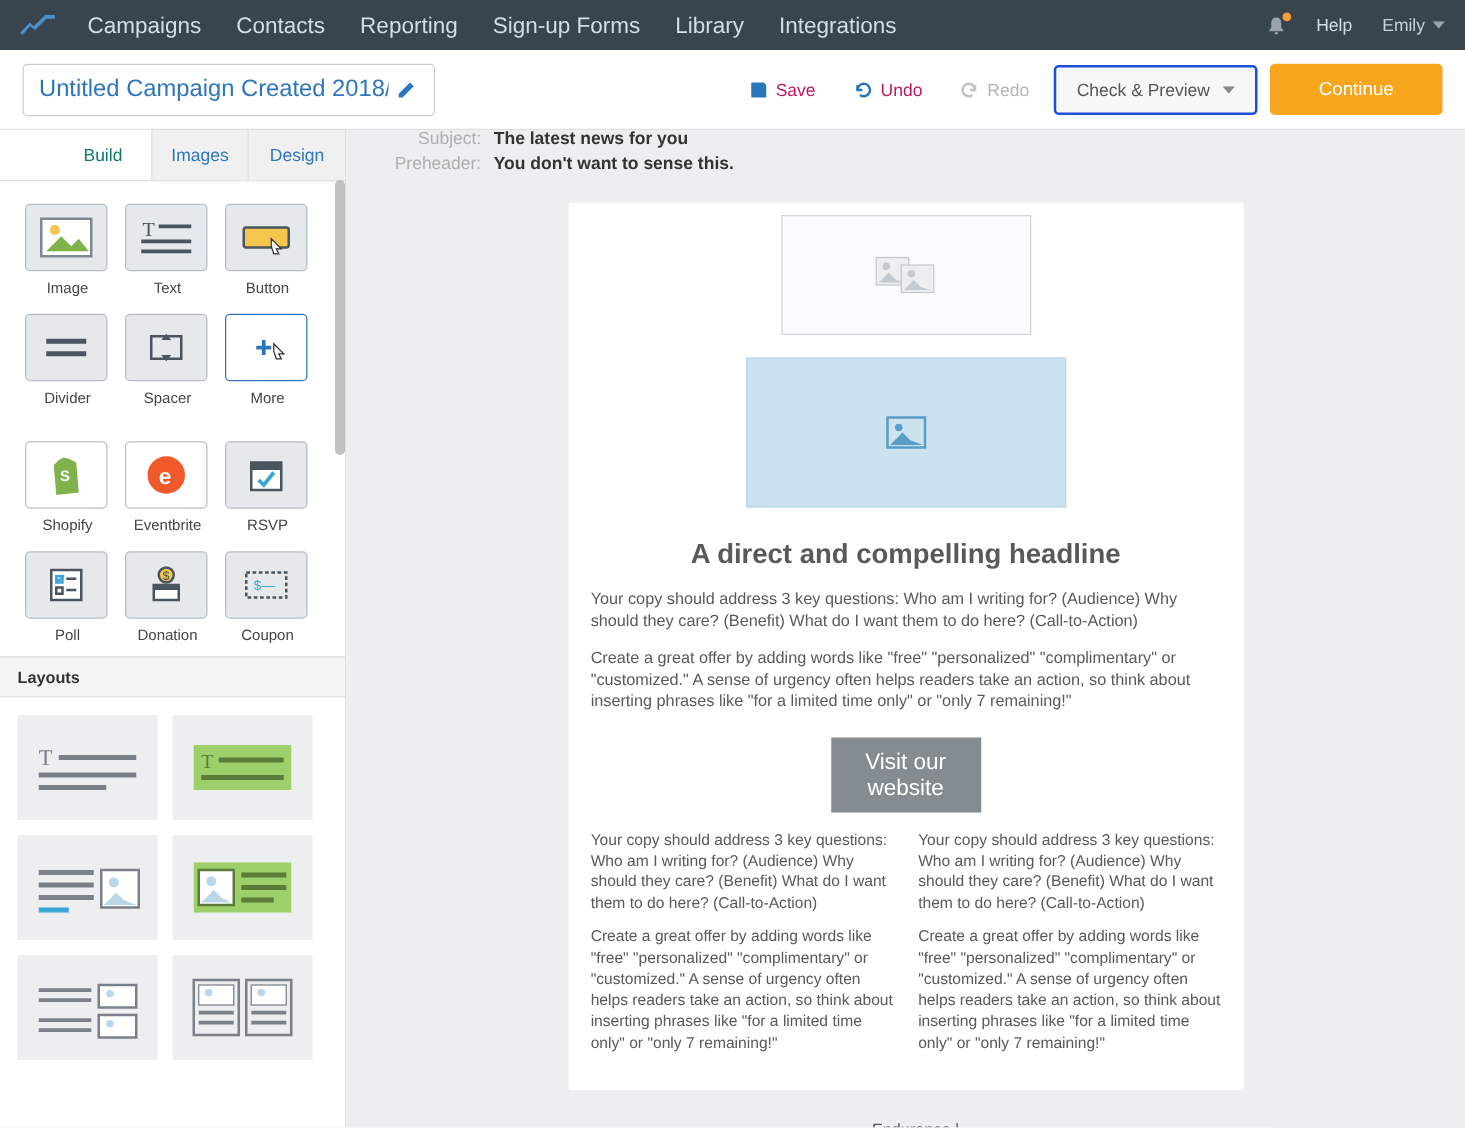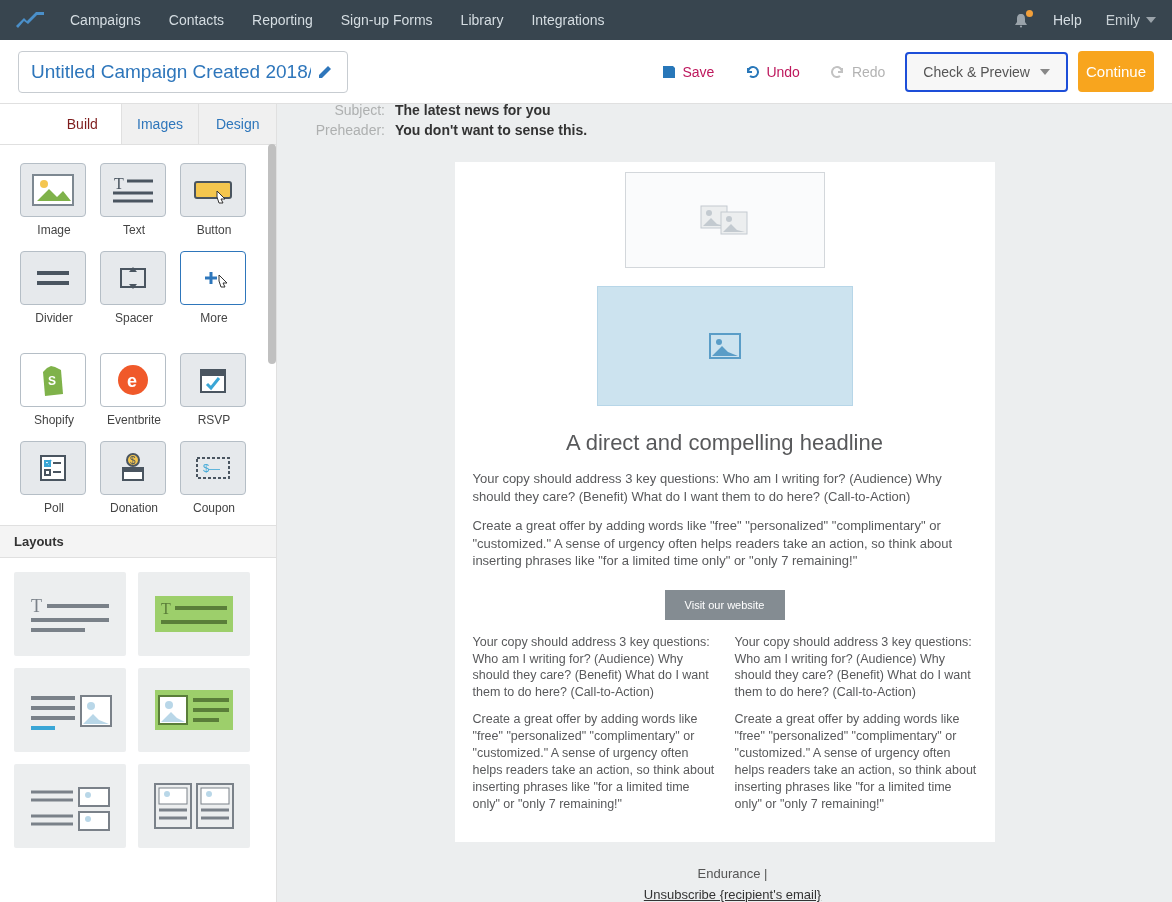--- a/index.html
+++ b/index.html
@@ -2,43 +2,43 @@
 <html><head>
 <meta charset="utf-8">
 <style>
   * { box-sizing: border-box; margin: 0; padding: 0; }
   body { font-family: -apple-system, BlinkMacSystemFont, "Segoe UI", Helvetica, Arial, sans-serif; font-size: 14px; color: #333; width: 1172px; height: 902px; overflow: hidden; background: #fff; }
   
   
   .topnav { background: #38454f; height: 40px; display: flex; align-items: center; padding: 0 16px; color: #c9d1d6; }
   .logo { width: 30px; height: 20px; margin-right: 24px; display: flex; align-items: center; }
   .nav-items { display: flex; gap: 28px; flex: 1; }
-  .nav-items a { color: #d5dde2; text-decoration: none; font-size: 14px; cursor: pointer; }
+  .nav-items a { color: #d5dde2; text-decoration: none; font-size: 18px; cursor: pointer; }
   .nav-right { display: flex; align-items: center; gap: 24px; }
   .bell-icon { position: relative; }
   .bell-dot { position: absolute; top: -2px; right: -4px; width: 7px; height: 7px; background: #f29f3a; border-radius: 50%; }
   .user { display: flex; align-items: center; gap: 6px; }
 
   
   .toolbar { height: 64px; display: flex; align-items: center; padding: 0 18px; border-bottom: 1px solid #e0e0e0; }
   .title-box { border: 1px solid #c7ccd1; border-radius: 4px; padding: 6px 12px; display: flex; align-items: center; width: 330px; height: 42px; }
   .title-box input { border: none; outline: none; font-size: 19px; color: #2e76bb; width: 280px; background: transparent; }
   .pencil-icon { color: #2e76bb; margin-left: 6px; }
   .toolbar-right { margin-left: auto; display: flex; align-items: center; gap: 10px; }
   .tbtn { display: inline-flex; align-items: center; gap: 6px; padding: 6px 10px; cursor: pointer; color: #be185d; font-size: 14px; }
   .tbtn.disabled { color: #b3b3b3; }
   .check-btn { border: 2px solid #1d4ed8; border-radius: 4px; background: #f7f7f7; padding: 10px 16px; color: #555; display: inline-flex; align-items: center; gap: 10px; }
-  .continue-btn { background: #f8a51e; color: #fff; border-radius: 4px; padding: 12px 8px; border: none; font-size: 15px; cursor: pointer; }
+  .continue-btn { background: #f8a51e; color: #fff; border-radius: 4px; padding: 12px 39px; border: none; font-size: 15px; cursor: pointer; }
 
   
   .main { display: flex; height: calc(902px - 40px - 64px); }
   .sidebar { width: 277px; border-right: 1px solid #e0e0e0; background: #fff; display: flex; flex-direction: column; position: relative; }
   .tabs { display: flex; border-bottom: 1px solid #e0e0e0; }
   .tab { flex: 1; text-align: center; padding: 12px 0; font-size: 14px; cursor: pointer; }
-  .tab.active { color: #7f1d1d; background: #fff; padding-left: 44px; }
+  .tab.active { color: #0f766e; background: #fff; padding-left: 44px; }
   .tab.inactive { color: #2e76bb; background: #f0f0f0; border-left: 1px solid #e0e0e0; }
   .sidebar-body { overflow-y: auto; flex: 1; padding: 0; }
 
   .scroll-hint { position: absolute; right: 0; top: 40px; width: 8px; height: 220px; background: #c0c0c0; border-radius: 4px; }
 
   .block-grid { display: flex; flex-wrap: wrap; gap: 14px 12px; padding: 18px 20px 10px; }
   .block-item { width: 68px; text-align: center; cursor: pointer; }
   .block-tile { width: 66px; height: 54px; border: 1px solid #b5bec6; border-radius: 4px; background: #e6e9ec; display: flex; align-items: center; justify-content: center; margin-bottom: 6px; }
   .block-item.selected .block-tile { border: 1px solid #2e76bb; background: #fff; }
   .block-item .lbl { font-size: 12px; color: #444; }
@@ -53,23 +53,23 @@
   .canvas { flex: 1; background: #eceeef; overflow: hidden; position: relative; }
   .meta-row { padding: 0 0 12px 0; }
   .meta-row .pair { display: flex; padding: 2px 0; font-size: 14px; }
   .meta-row .pair .k { width: 84px; text-align: right; color: #aeb0b0; margin-right: 10px; margin-left: 24px; }
   .meta-row .pair .v { font-weight: 700; color: #333; }
 
   .email-frame { width: 540px; background: #fff; margin: 10px auto 0; padding: 6px 0 20px; }
   .ph-box { border: 1px solid #d3d7db; background: #fafbfc; margin: 4px auto 0; display: flex; align-items: center; justify-content: center; }
   .ph-box.top { width: 200px; height: 96px; }
   .ph-box.hero { width: 256px; height: 120px; background: #cce3ef; border: 1px solid #b7d6e8; margin-top: 18px; }
-  .headline { text-align: center; font-size: 22px; font-weight: 400; color: #58595b; margin: 24px 0 14px; font-family: Arial, sans-serif; }
+  .headline { text-align: center; font-size: 22px; font-weight: 700; color: #58595b; margin: 24px 0 14px; font-family: Arial, sans-serif; }
   .body-text { font-size: 13px; color: #58595b; padding: 0 18px 12px; line-height: 1.35; font-family: Arial, sans-serif; }
-  .cta { display: block; width: 120px; margin: 8px auto 14px; background: #848c92; color: #fff; text-align: center; padding: 9px 0; font-size: 11px; font-family: Arial, sans-serif; }
+  .cta { display: block; width: 120px; margin: 8px auto 14px; background: #848c92; color: #fff; text-align: center; padding: 9px 0; font-size: 18px; font-family: Arial, sans-serif; }
   .cols { display: flex; gap: 20px; padding: 0 18px; }
   .col { flex: 1; font-size: 12.5px; color: #58595b; line-height: 1.35; font-family: Arial, sans-serif; }
   .col p { margin-bottom: 10px; }
 
   .footer-area { text-align: center; color: #555; font-size: 13px; padding: 18px 0 10px; }
   .footer-area a { color: #333; text-decoration: underline; }
   .footer-area .row { margin: 6px 0; padding-left: 16px; }
 
   svg { display: block; }
 </style>

